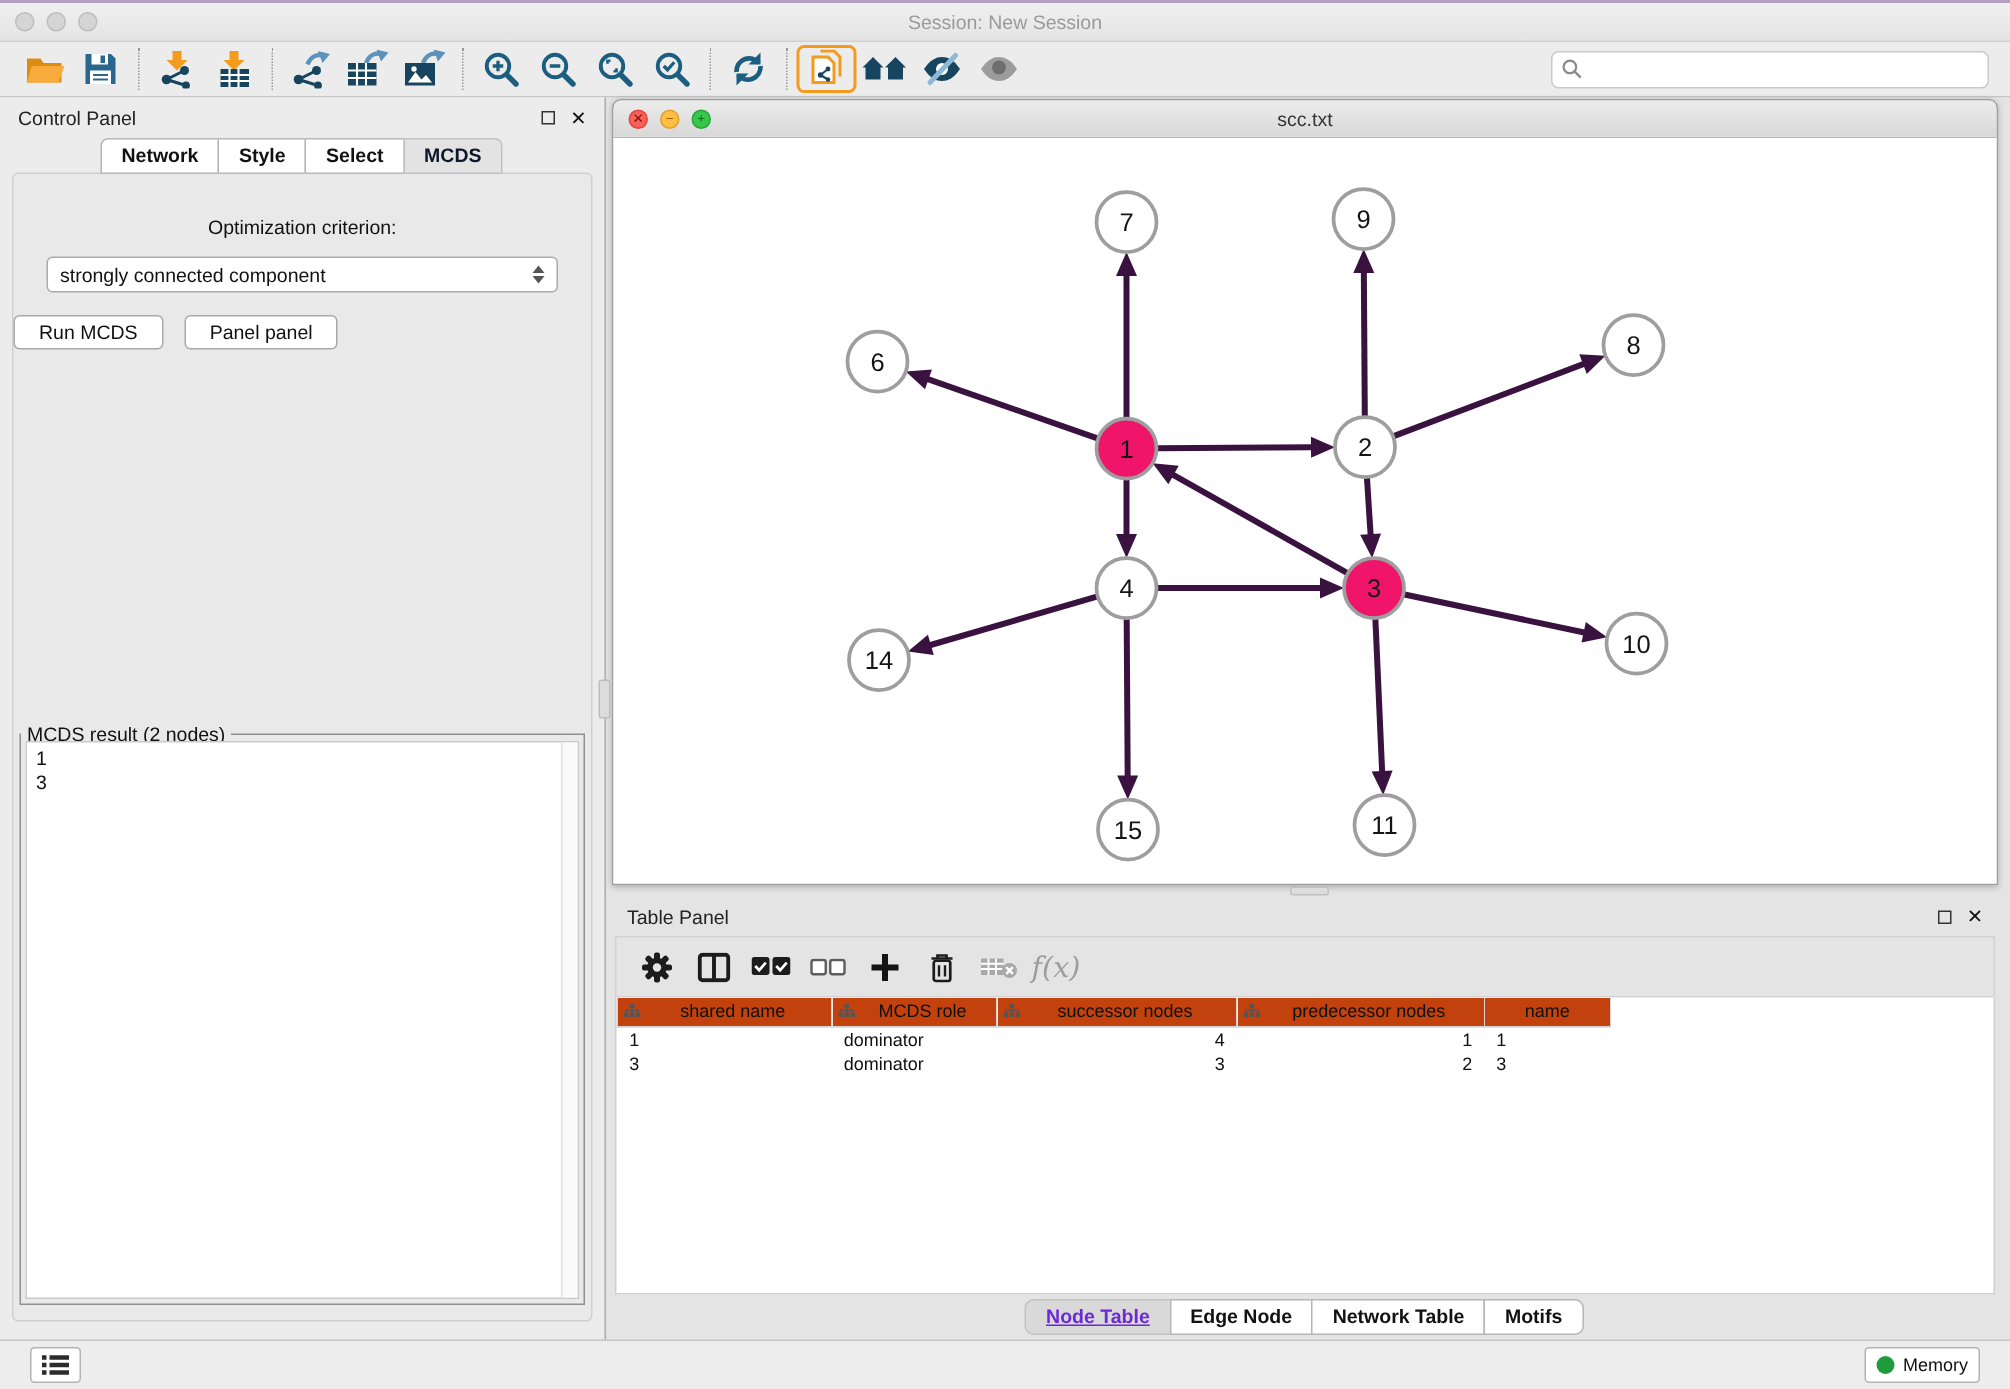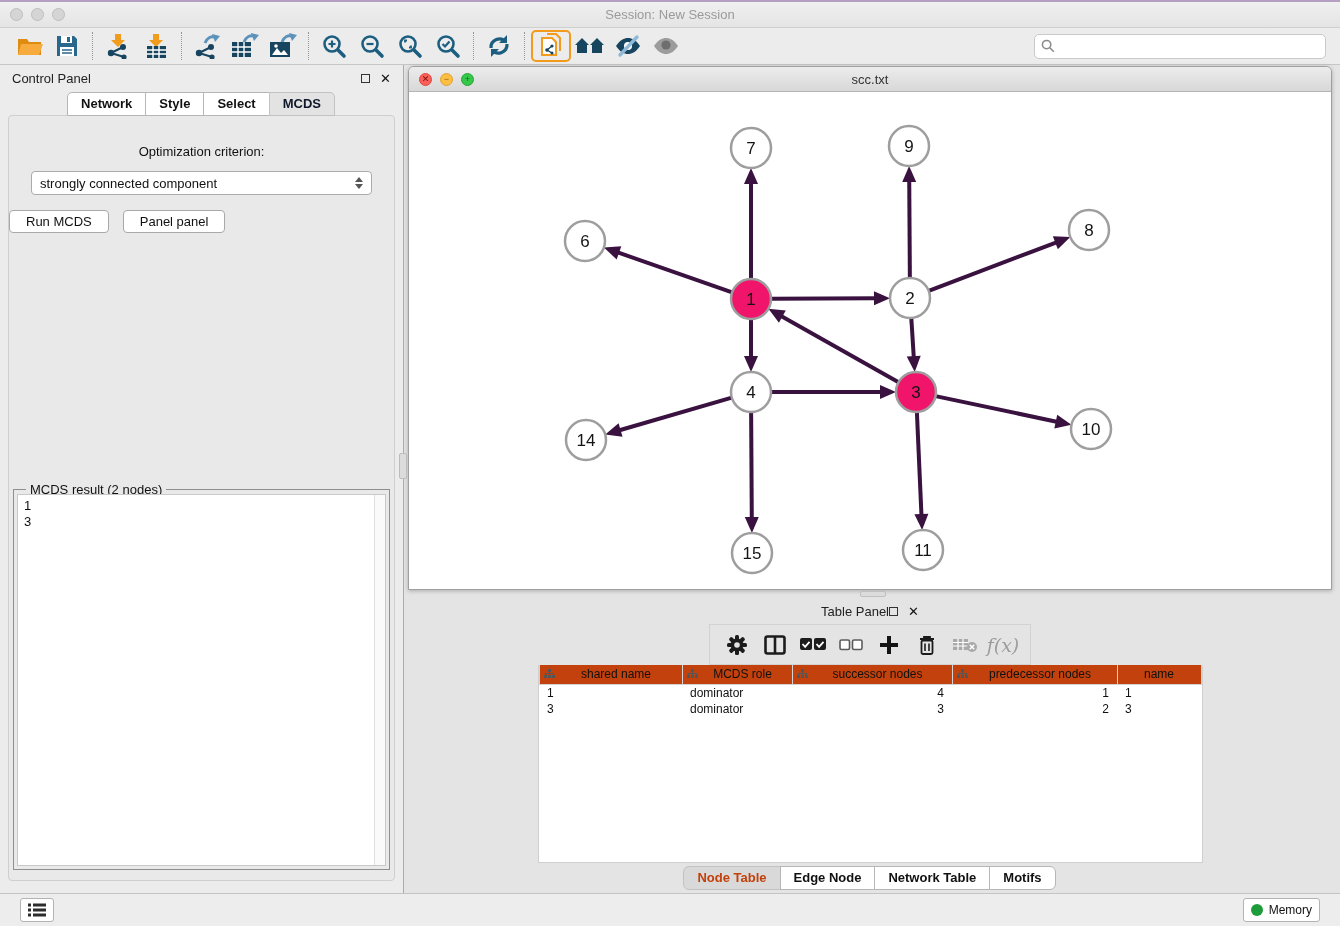--- a/index.html
+++ b/index.html
@@ -41,21 +41,21 @@
   .select { margin:0 22px; height:24px; background:#fff; border:1px solid #ababab; border-radius:4px; display:flex; align-items:center; padding:0 8px; font-size:13px; color:#111; }
   .select .sel-label { flex:1; }
   .stepper { display:flex; flex-direction:column; gap:2px; align-items:center; }
   .stepper i { width:0; height:0; border-left:4px solid transparent; border-right:4px solid transparent; display:block; }
   .stepper i.up { border-bottom:5px solid #555; }
   .stepper i.down { border-top:5px solid #555; }
   .btn-row { display:flex; gap:14px; margin-top:15px; }
   .btn { background:#fff; border:1px solid #a9a9a9; border-radius:4px; font-size:13px; color:#111; padding:3px 16px; height:23px; }
   .cp-spacer { flex:1; }
   .result-group { position:relative; margin:0 4px 2px; border:1px solid #8f8f8f; height:381px; flex:0 0 auto; }
-  .result-legend { position:absolute; top:-8px; left:12px; background:#e9e9e9; padding:0 4px; font-size:13px; color:#111; }
+  .result-legend { position:absolute; top:-8px; left:0; background:#e9e9e9; padding:0 4px; font-size:13px; color:#111; }
   .result-box { position:absolute; inset:4px 3px 3px; background:#fff; border:1px solid #c9c9c9; display:flex; }
   .result-lines { flex:1; padding:3px 6px; font-size:13px; color:#111; line-height:16px; }
   .result-scroll { width:11px; background:#fafafa; border-left:1px solid #e0e0e0; }
 
   
   .vdivider { width:1px; background:#ababab; position:relative; }
   .vdivider .handle { position:absolute; left:-4px; top:388px; width:8px; height:26px; background:#dcdcdc; border:1px solid #bdbdbd; border-radius:2px; }
 
   
   .right-area { flex:1; display:flex; flex-direction:column; min-width:0; }
@@ -65,36 +65,36 @@
   .tl.yellow { background:#fdbe41; border-color:#e0a131; color:#8f5f0d; }
   .tl.green { background:#35c84a; border-color:#28a539; color:#0e6e1a; }
   .net-title { position:absolute; left:0; right:0; text-align:center; font-size:13px; color:#333; }
   .net-canvas { flex:1; background:#fff; border-radius:0; overflow:hidden; }
   .net-canvas svg { display:block; }
 
   .hsplitter { height:8px; position:relative; }
   .hsplitter .handle { position:absolute; left:456px; top:1px; width:26px; height:6px; background:#dcdcdc; border:1px solid #c0c0c0; border-radius:2px; }
 
   
-  .table-panel { flex:1; display:flex; flex-direction:column; min-height:0; padding:0 8px 0 4px;align-items:center; }
+  .table-panel { flex:1; display:flex; flex-direction:column; min-height:0; padding:0 8px 0 4px; }
   .tp-header { height:26px; display:flex; align-items:center; padding:0 10px; font-size:13px; color:#222; flex:0 0 auto; }
   .tp-toolbar { height:41px; background:#e4e4e4; border:1px solid #d2d2d2; display:flex; align-items:center; gap:4px; padding:0 10px; margin:0 2px; flex:0 0 auto; }
   .tp-btn { background:none; border:none; width:34px; height:32px; display:flex; align-items:center; justify-content:center; }
   .fx { font-family:"DejaVu Serif","Liberation Serif",serif; font-style:italic; font-size:19px; color:#9c9c9c; }
   .table-wrap { flex:1; background:#fff; border:1px solid #cfcfcf; border-top:none; margin:0 2px; overflow:hidden; min-height:0; }
   table.data { border-collapse:collapse; font-size:12px; }
   table.data th { background:#c2410c; border:1px solid #d4d4d4; border-top:none; font-weight:normal; color:#111; height:19px; padding:0 4px; position:relative; }
   table.data th .th-inner { display:flex; align-items:center; }
   table.data th .th-label { flex:1; text-align:center; }
   table.data td { padding:1px 8px; height:16px; color:#111; }
   .tp-tabs { height:30px; display:flex; align-items:center; justify-content:center; flex:0 0 auto; }
   .tp-tabs .tab { font-weight:bold; }
   .tp-tabs .tab:first-child { border-radius:6px 0 0 6px; }
   .tp-tabs .tab:last-child { border-radius:0 6px 6px 0; }
-  .tp-tabs .tab.active { background:#d9d9d9; color:#c2410c; }
+  .tp-tabs .tab.active { background:#d9d9d9; color:#6d28d9;text-decoration:underline; }
 
   
   .statusbar { height:33px; background:#ededed; border-top:1px solid #c4c4c4; display:flex; align-items:center; padding:0 20px; flex:0 0 auto; }
   .sb-btn { background:#fff; border:1px solid #b3b3b3; border-radius:3px; height:24px; display:flex; align-items:center; justify-content:center; padding:0 7px; }
   .sb-spacer { flex:1; }
   .mem-btn { font-size:12px; color:#111; gap:6px; }
   .mem-dot { width:12px; height:12px; border-radius:50%; background:#1e9c3a; display:inline-block; }
 </style>
 </head>
 <body>

